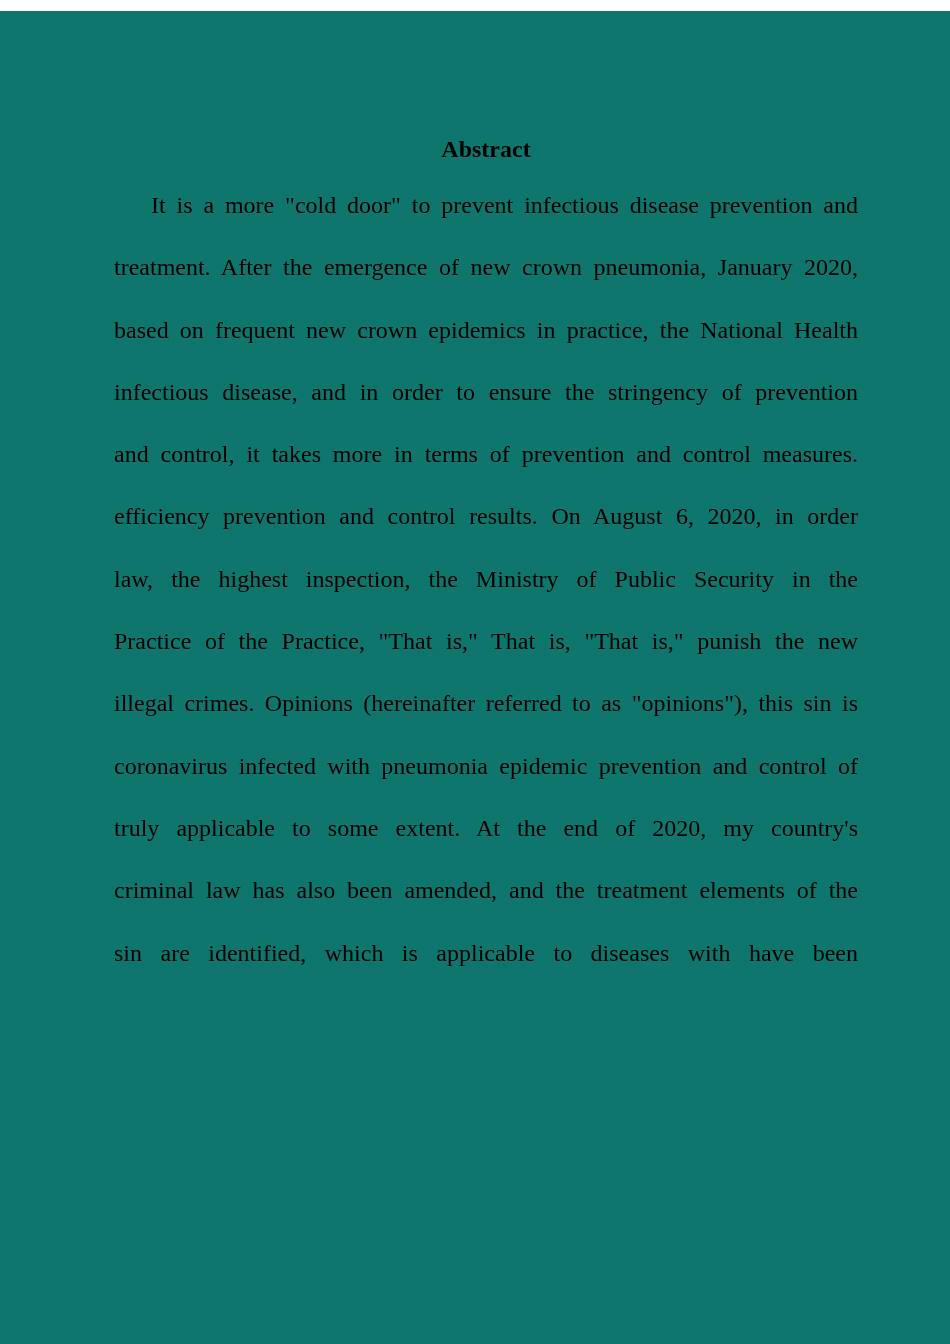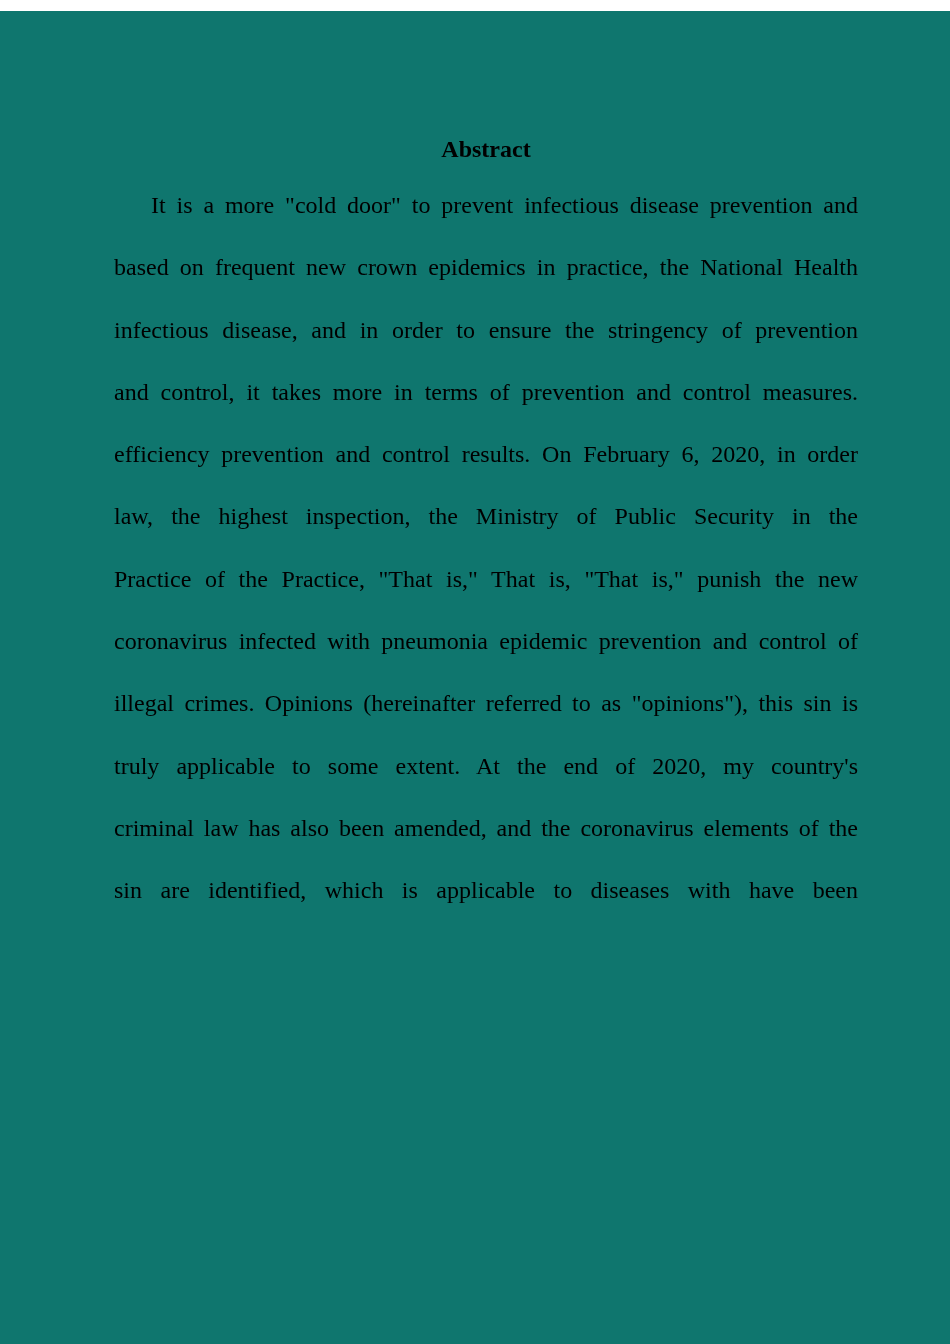--- a/index.html
+++ b/index.html
@@ -65,46 +65,49 @@
 <body>
 
 <div class="page">
   <h1 class="heading">Abstract</h1>
 
   <div class="body-text">
     <div class="line first">
         <span class="txt">It is a more "cold door" to prevent infectious disease prevention and</span>
       </div>
     <div class="line">
+        <span class="txt">treatment. After the emergence of new crown pneumonia, January 2020,</span>
+      </div>
+    <div class="line">
         <span class="txt">based on frequent new crown epidemics in practice, the National Health</span>
       </div>
     <div class="line">
         <span class="txt">infectious disease, and in order to ensure the stringency of prevention</span>
       </div>
     <div class="line">
         <span class="txt">and control, it takes more in terms of prevention and control measures.</span>
       </div>
     <div class="line">
-        <span class="txt">efficiency prevention and control results. On February 6, 2020, in order</span>
+        <span class="txt">efficiency prevention and control results. On August 6, 2020, in order</span>
       </div>
     <div class="line">
         <span class="txt">law, the highest inspection, the Ministry of Public Security in the</span>
       </div>
     <div class="line">
         <span class="txt">Practice of the Practice, "That is," That is, "That is," punish the new</span>
       </div>
     <div class="line">
-        <span class="txt">coronavirus infected with pneumonia epidemic prevention and control of</span>
+        <span class="txt">illegal crimes. Opinions (hereinafter referred to as "opinions"), this sin is</span>
       </div>
     <div class="line">
-        <span class="txt">illegal crimes. Opinions (hereinafter referred to as "opinions"), this sin is</span>
+        <span class="txt">coronavirus infected with pneumonia epidemic prevention and control of</span>
       </div>
     <div class="line">
         <span class="txt">truly applicable to some extent. At the end of 2020, my country's</span>
       </div>
     <div class="line">
-        <span class="txt">criminal law has also been amended, and the coronavirus elements of the</span>
+        <span class="txt">criminal law has also been amended, and the treatment elements of the</span>
       </div>
     <div class="line">
         <span class="txt">sin are identified, which is applicable to diseases with have been</span>
       </div>
   </div>
 </div>
 
 </body></html>

